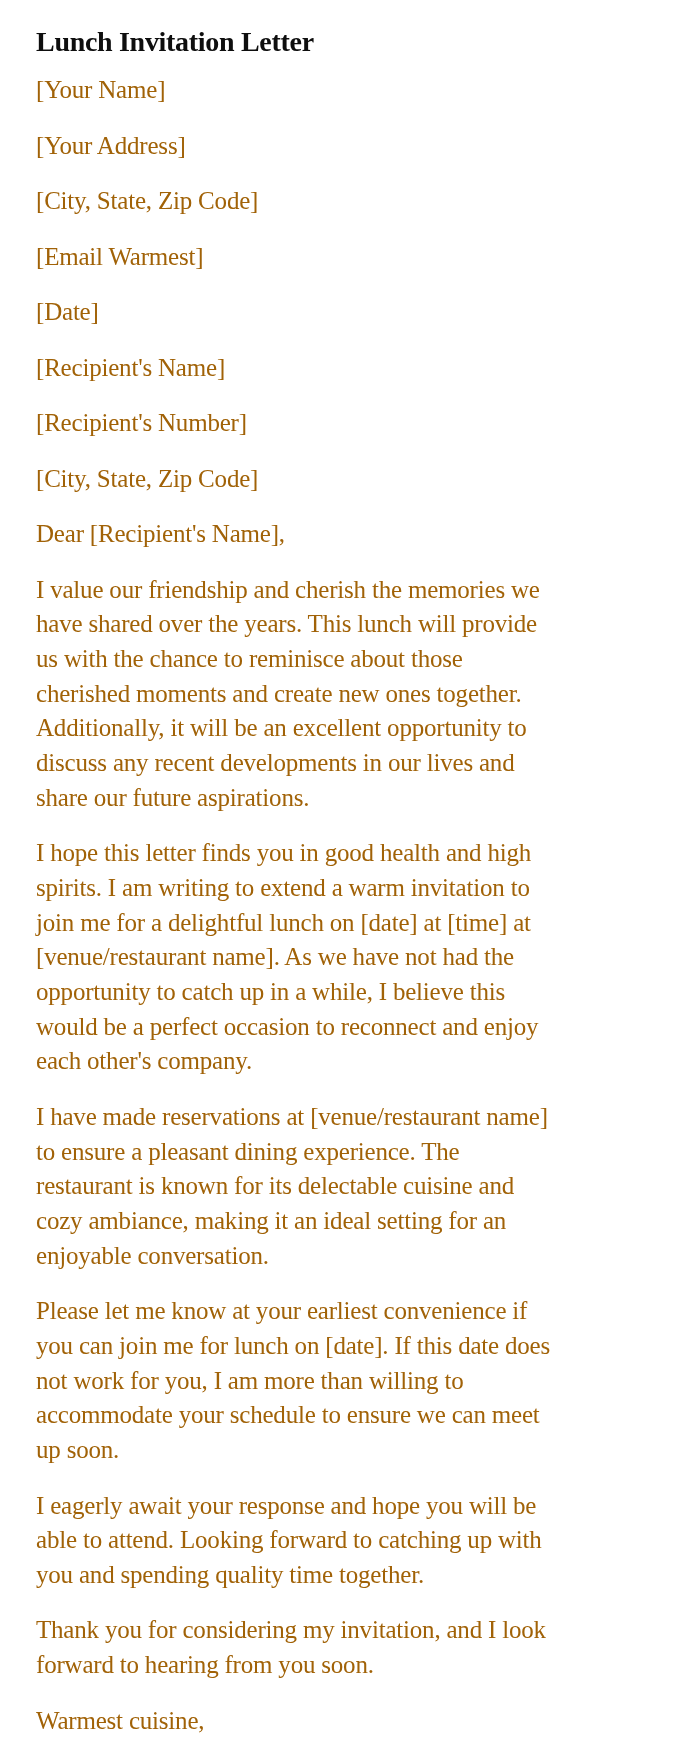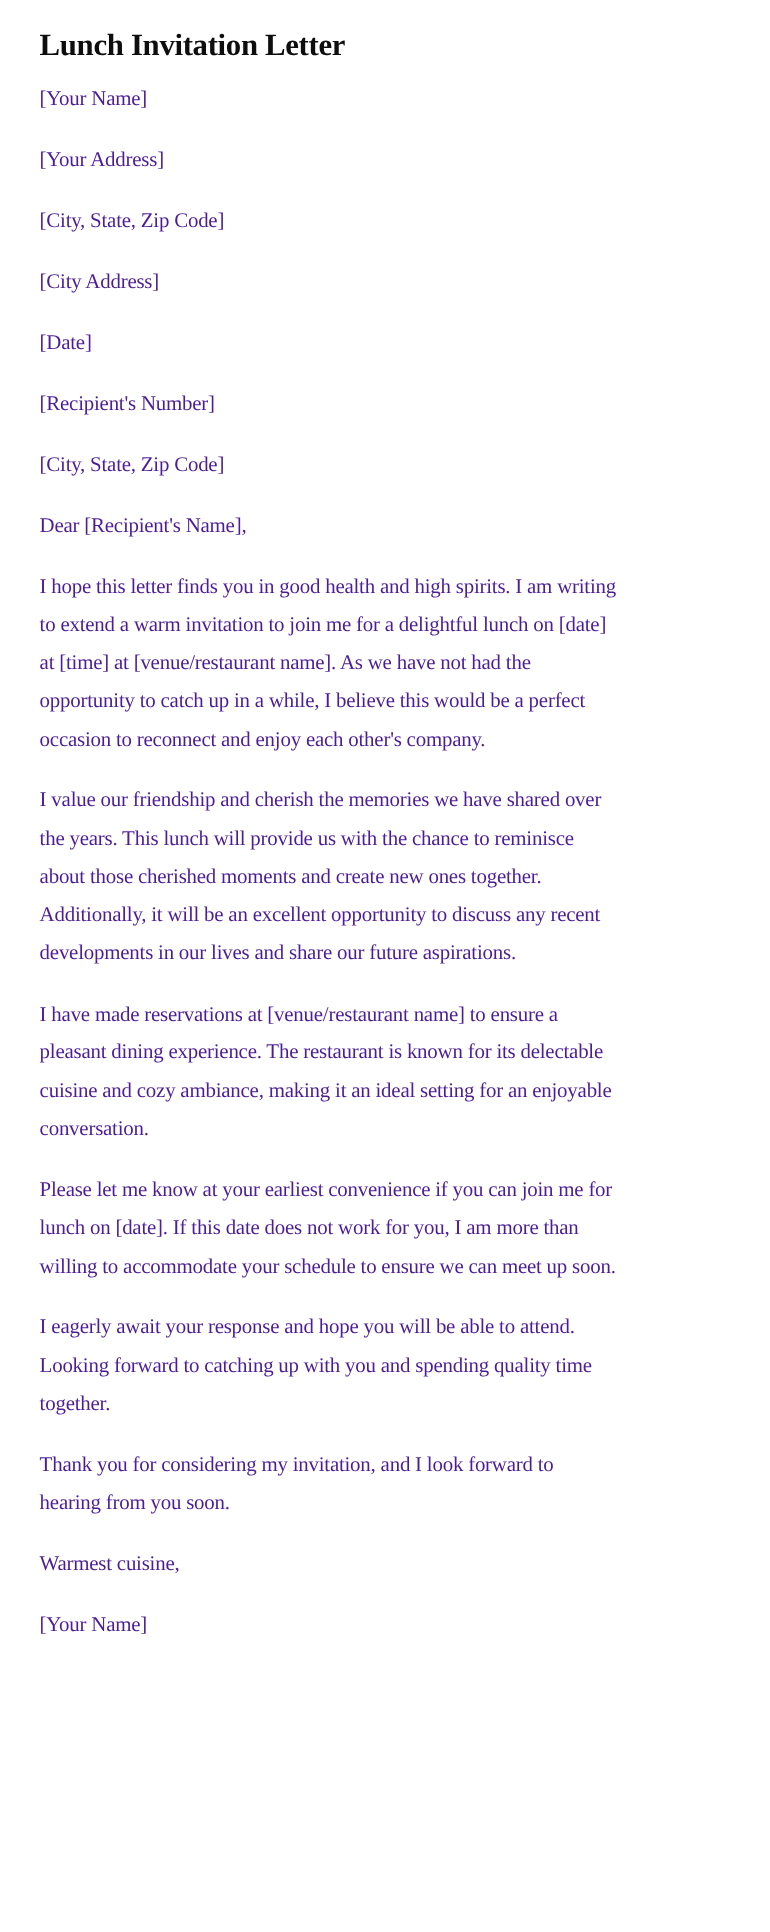--- a/index.html
+++ b/index.html
@@ -20,46 +20,47 @@
   .title {
     margin: 0 0 15px 0;
     font-size: 28px;
     line-height: 33px;
     font-weight: 700;
     letter-spacing: -0.3px;
     color: #0e0e0e;
   }
   .line, .para {
     margin: 0 0 20.8px 0;
-    font-size: 19px;
+    font-size: 25px;
     line-height: 34.7px;
     letter-spacing: -0.2px;
     font-weight: 400;
-    color: #4c1d95;
+    color: #a16207;
     max-width: 594px;
   }
 </style>
 </head>
 <body>
 
 <div class="page">
   <h1 class="title">Lunch Invitation Letter</h1>
 
   <p class="line">[Your Name]</p>
   <p class="line">[Your Address]</p>
   <p class="line">[City, State, Zip Code]</p>
-  <p class="line">[City Address]</p>
+  <p class="line">[Email Warmest]</p>
   <p class="line">[Date]</p>
+  <p class="line">[Recipient's Name]</p>
   <p class="line">[Recipient's Number]</p>
   <p class="line">[City, State, Zip Code]</p>
 
   <p class="line">Dear [Recipient's Name],</p>
 
+  <p class="para">I value our friendship and cherish the memories we have shared over the years. This lunch will provide us with the chance to reminisce about those cherished moments and create new ones together. Additionally, it will be an excellent opportunity to discuss any recent developments in our lives and share our future aspirations.</p>
   <p class="para">I hope this letter finds you in good health and high spirits. I am writing to extend a warm invitation to join me for a delightful lunch on [date] at [time] at [venue/restaurant name]. As we have not had the opportunity to catch up in a while, I believe this would be a perfect occasion to reconnect and enjoy each other's company.</p>
-  <p class="para">I value our friendship and cherish the memories we have shared over the years. This lunch will provide us with the chance to reminisce about those cherished moments and create new ones together. Additionally, it will be an excellent opportunity to discuss any recent developments in our lives and share our future aspirations.</p>
   <p class="para">I have made reservations at [venue/restaurant name] to ensure a pleasant dining experience. The restaurant is known for its delectable cuisine and cozy ambiance, making it an ideal setting for an enjoyable conversation.</p>
   <p class="para">Please let me know at your earliest convenience if you can join me for lunch on [date]. If this date does not work for you, I am more than willing to accommodate your schedule to ensure we can meet up soon.</p>
   <p class="para">I eagerly await your response and hope you will be able to attend. Looking forward to catching up with you and spending quality time together.</p>
   <p class="para">Thank you for considering my invitation, and I look forward to hearing from you soon.</p>
 
   <p class="line">Warmest cuisine,</p>
   <p class="line">[Your Name]</p>
 </div>
 
 </body></html>

